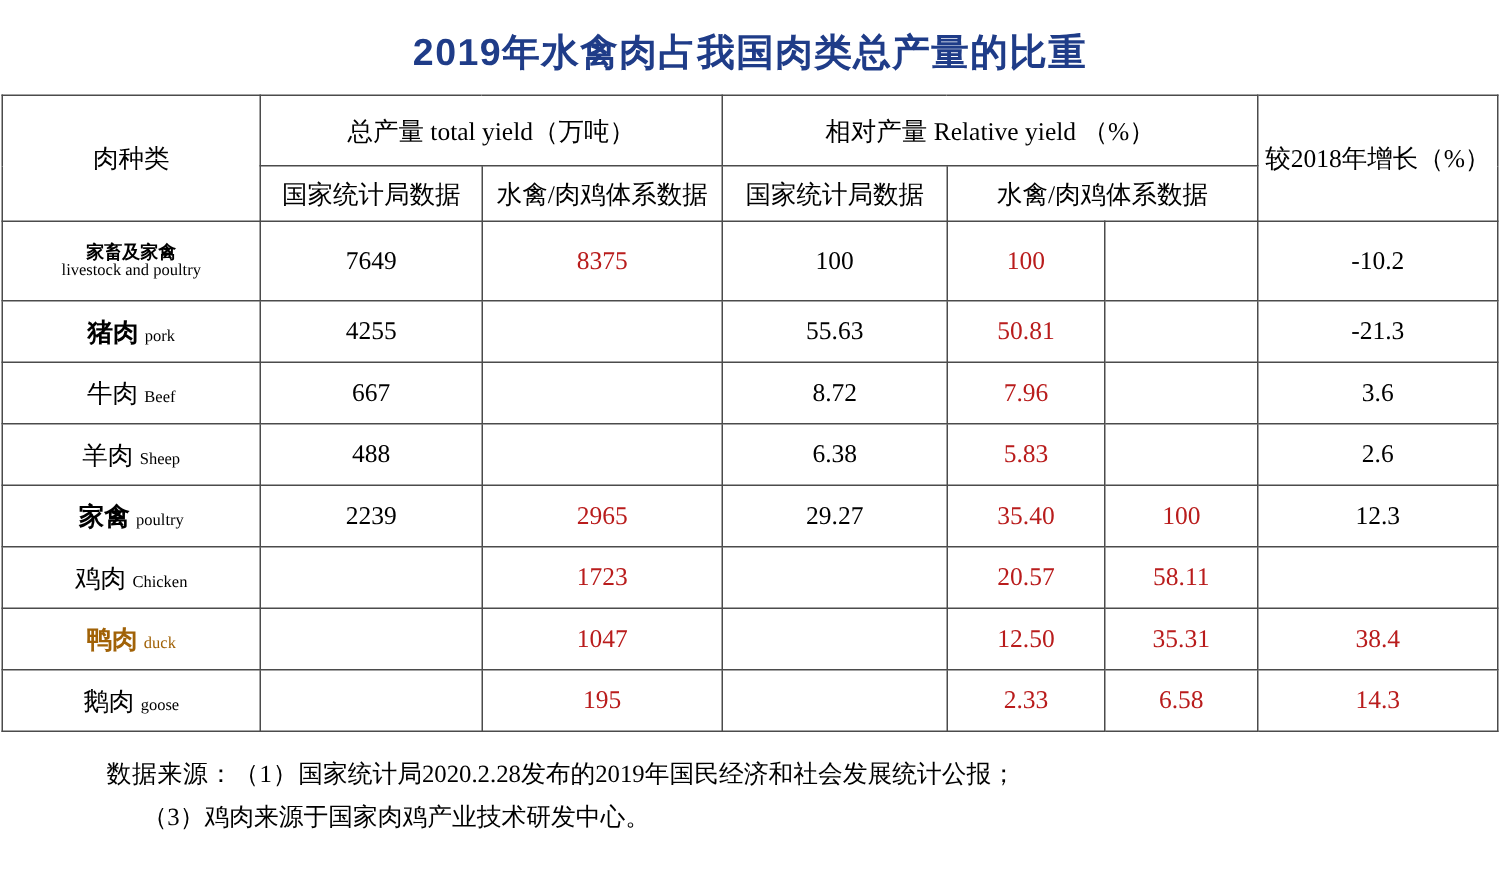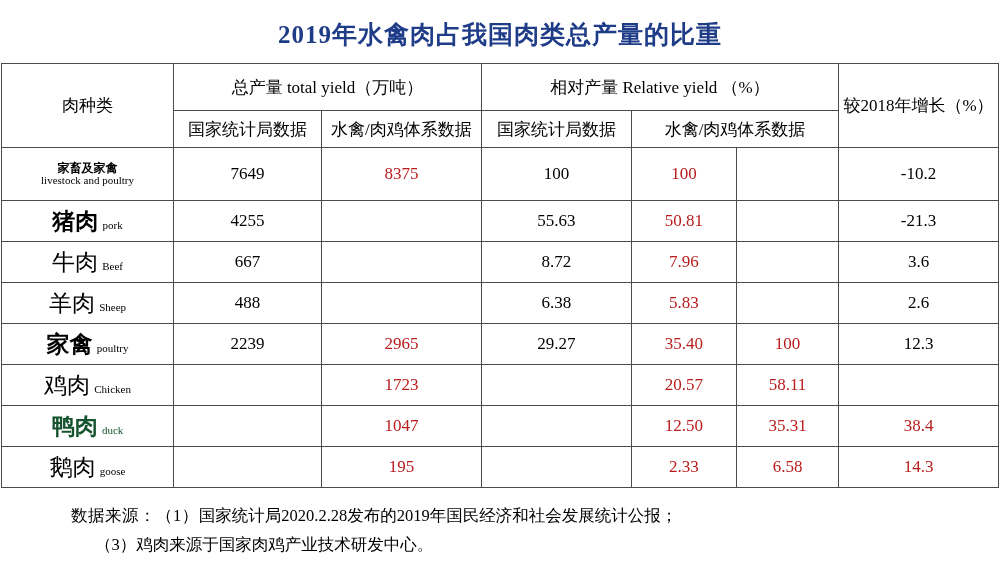--- a/index.html
+++ b/index.html
@@ -21,21 +21,21 @@
     box-sizing: border-box;
   }
   .title {
     text-align: center;
     color: #1f3c88;
     font-size: 25px;
     font-weight: bold;
     letter-spacing: 1px;
     padding-top: 18px;
     padding-bottom: 12px;
-    font-family: Liberation Serif, serif;
+    font-family: Liberation Sans, sans-serif;
   }
   table.main {
     border-collapse: collapse;
     width: 950px;
     margin: 0 auto;
     table-layout: fixed;
   }
   table.main td, table.main th {
     border: 1px solid #4b4b4b;
     text-align: center;
@@ -63,28 +63,28 @@
     font-size: 22px;
   }
   .data-row td {
     height: 34px;
     font-size: 19px;
   }
   .red {
     color: #b91c1c;
   }
   .blue {
-    color: #14532d;
+    color: #a16207;
   }
   .lbl-cn {
     font-size: 12px;
     font-weight: bold;
   }
   .lbl-cn-sm {
-    font-size: 23px;
+    font-size: 17px;
   }
   .lbl-en {
     font-size: 11px;
   }
   .lbl-two-line {
     line-height: 1.05;
   }
   .notes {
     margin: 14px auto 0 auto;
     width: 930px;

